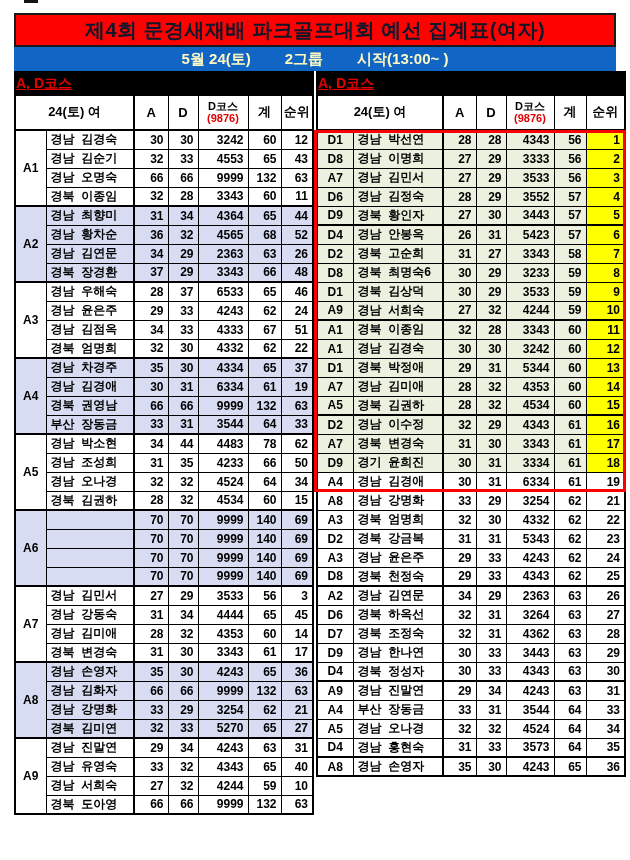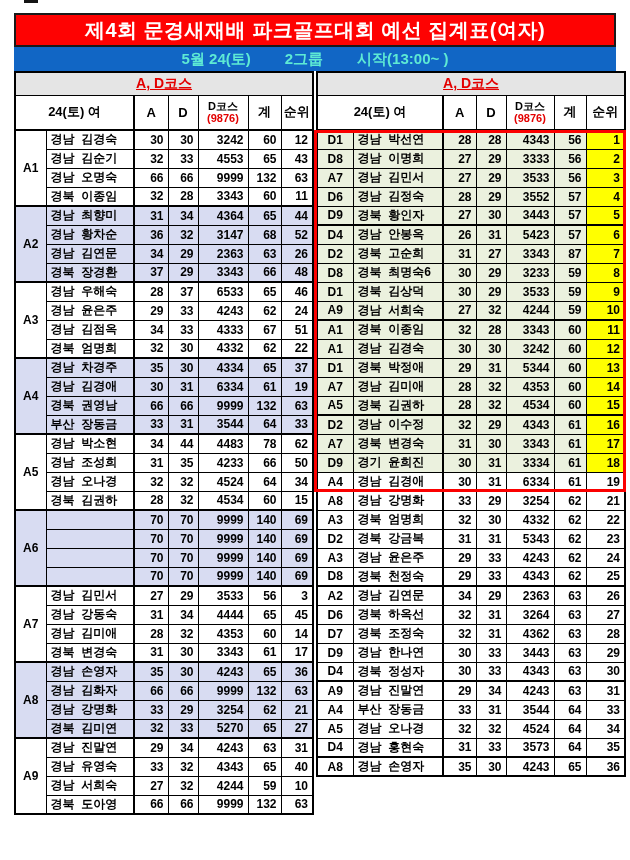--- a/index.html
+++ b/index.html
@@ -3,38 +3,38 @@
 <meta charset="utf-8">
 <style>
   html,body{margin:0;padding:0;}
   body{
     width:630px;height:860px;background:#ffffff;position:relative;
     font-family:"Liberation Sans","DejaVu Sans",sans-serif;color:#000;
   }
   .artifact{position:absolute;left:24px;top:0;width:14px;height:3px;background:#141414;}
   .titlebar{
     position:absolute;left:14px;top:13px;width:602px;height:34px;box-sizing:border-box;
-    background:#FE0202;border:2px solid #1a1a1a;color:#ffffff;font-weight:bold;font-size:20px;
+    background:#FE0202;border:2px solid #1a1a1a;color:#0f172a;font-weight:bold;font-size:20px;
     display:flex;align-items:center;justify-content:center;letter-spacing:0.5px;
   }
   .subtitlebar{
     position:absolute;left:14px;top:47px;width:602px;height:24px;box-sizing:border-box;
-    background:#1166C5;color:#5eead4;font-weight:bold;font-size:15px;
+    background:#1166C5;color:#fef9c3;font-weight:bold;font-size:15px;
     display:flex;align-items:center;justify-content:center;gap:34px;
   }
   .twrap{position:absolute;top:71px;}
   .twrap.left{left:14px;}
   .twrap.right{left:316px;}
   table{border-collapse:collapse;table-layout:fixed;border:2px solid #000;}
   table.lt{width:298px;}
   table.rt{width:308px;}
   th,td{border:1px solid #000;overflow:hidden;white-space:nowrap;box-sizing:border-box;padding:0;}
   .course th{
-    height:23px;font-size:14px;font-weight:bold;color:#E30000;background:#e5e5e5;
-    border-bottom:1px solid #000;text-align:center;
+    height:23px;font-size:14px;font-weight:bold;color:#E30000;background:#000000;
+    border-bottom:1px solid #000;text-align:left;
   }
   .course span{text-decoration:underline;}
   .hdr th{height:35px;font-size:13px;font-weight:bold;background:#fff;border-bottom:2px solid #000;text-align:center;}
   .hdr th.dc{font-size:11px;line-height:1.15;margin-left:32px;}
   .hdr .red2{color:#E30000;font-weight:bold;}
   tbody td{height:19px;font-size:12px;font-weight:600;background:#fff;}
   .num{text-align:right;padding-right:4px;}
   .ctr{text-align:center;margin-top:25px;}
   .name-cell{text-align:left;padding-left:4px;}
   .br2{border-right-width:2px;}
@@ -132,21 +132,21 @@
           <td class="num shaded">31</td>
           <td class="num shaded">34</td>
           <td class="num shaded">4364</td>
           <td class="num shaded">65</td>
           <td class="num shaded">44</td>
         </tr>
         <tr>
           <td class="name-cell br2 shaded">경남&nbsp;&nbsp;황차순</td>
           <td class="num shaded">36</td>
           <td class="num shaded">32</td>
-          <td class="num shaded">3147</td>
+          <td class="num shaded">4565</td>
           <td class="num shaded">68</td>
           <td class="num shaded">52</td>
         </tr>
         <tr>
           <td class="name-cell br2 shaded">경남&nbsp;&nbsp;김연문</td>
           <td class="num shaded">34</td>
           <td class="num shaded">29</td>
           <td class="num shaded">2363</td>
           <td class="num shaded">63</td>
           <td class="num shaded">26</td>
@@ -477,21 +477,21 @@
           <td class="num qual">5423</td>
           <td class="num qual">57</td>
           <td class="num rank-y">6</td>
         </tr>
         <tr>
           <td class="ctr qual">D2</td>
           <td class="name-cell br2 qual">경북&nbsp;&nbsp;고순희</td>
           <td class="num qual">31</td>
           <td class="num qual">27</td>
           <td class="num qual">3343</td>
-          <td class="num qual">87</td>
+          <td class="num qual">58</td>
           <td class="num rank-y">7</td>
         </tr>
         <tr>
           <td class="ctr qual">D8</td>
           <td class="name-cell br2 qual">경북&nbsp;&nbsp;최명숙6</td>
           <td class="num qual">30</td>
           <td class="num qual">29</td>
           <td class="num qual">3233</td>
           <td class="num qual">59</td>
           <td class="num rank-y">8</td>

